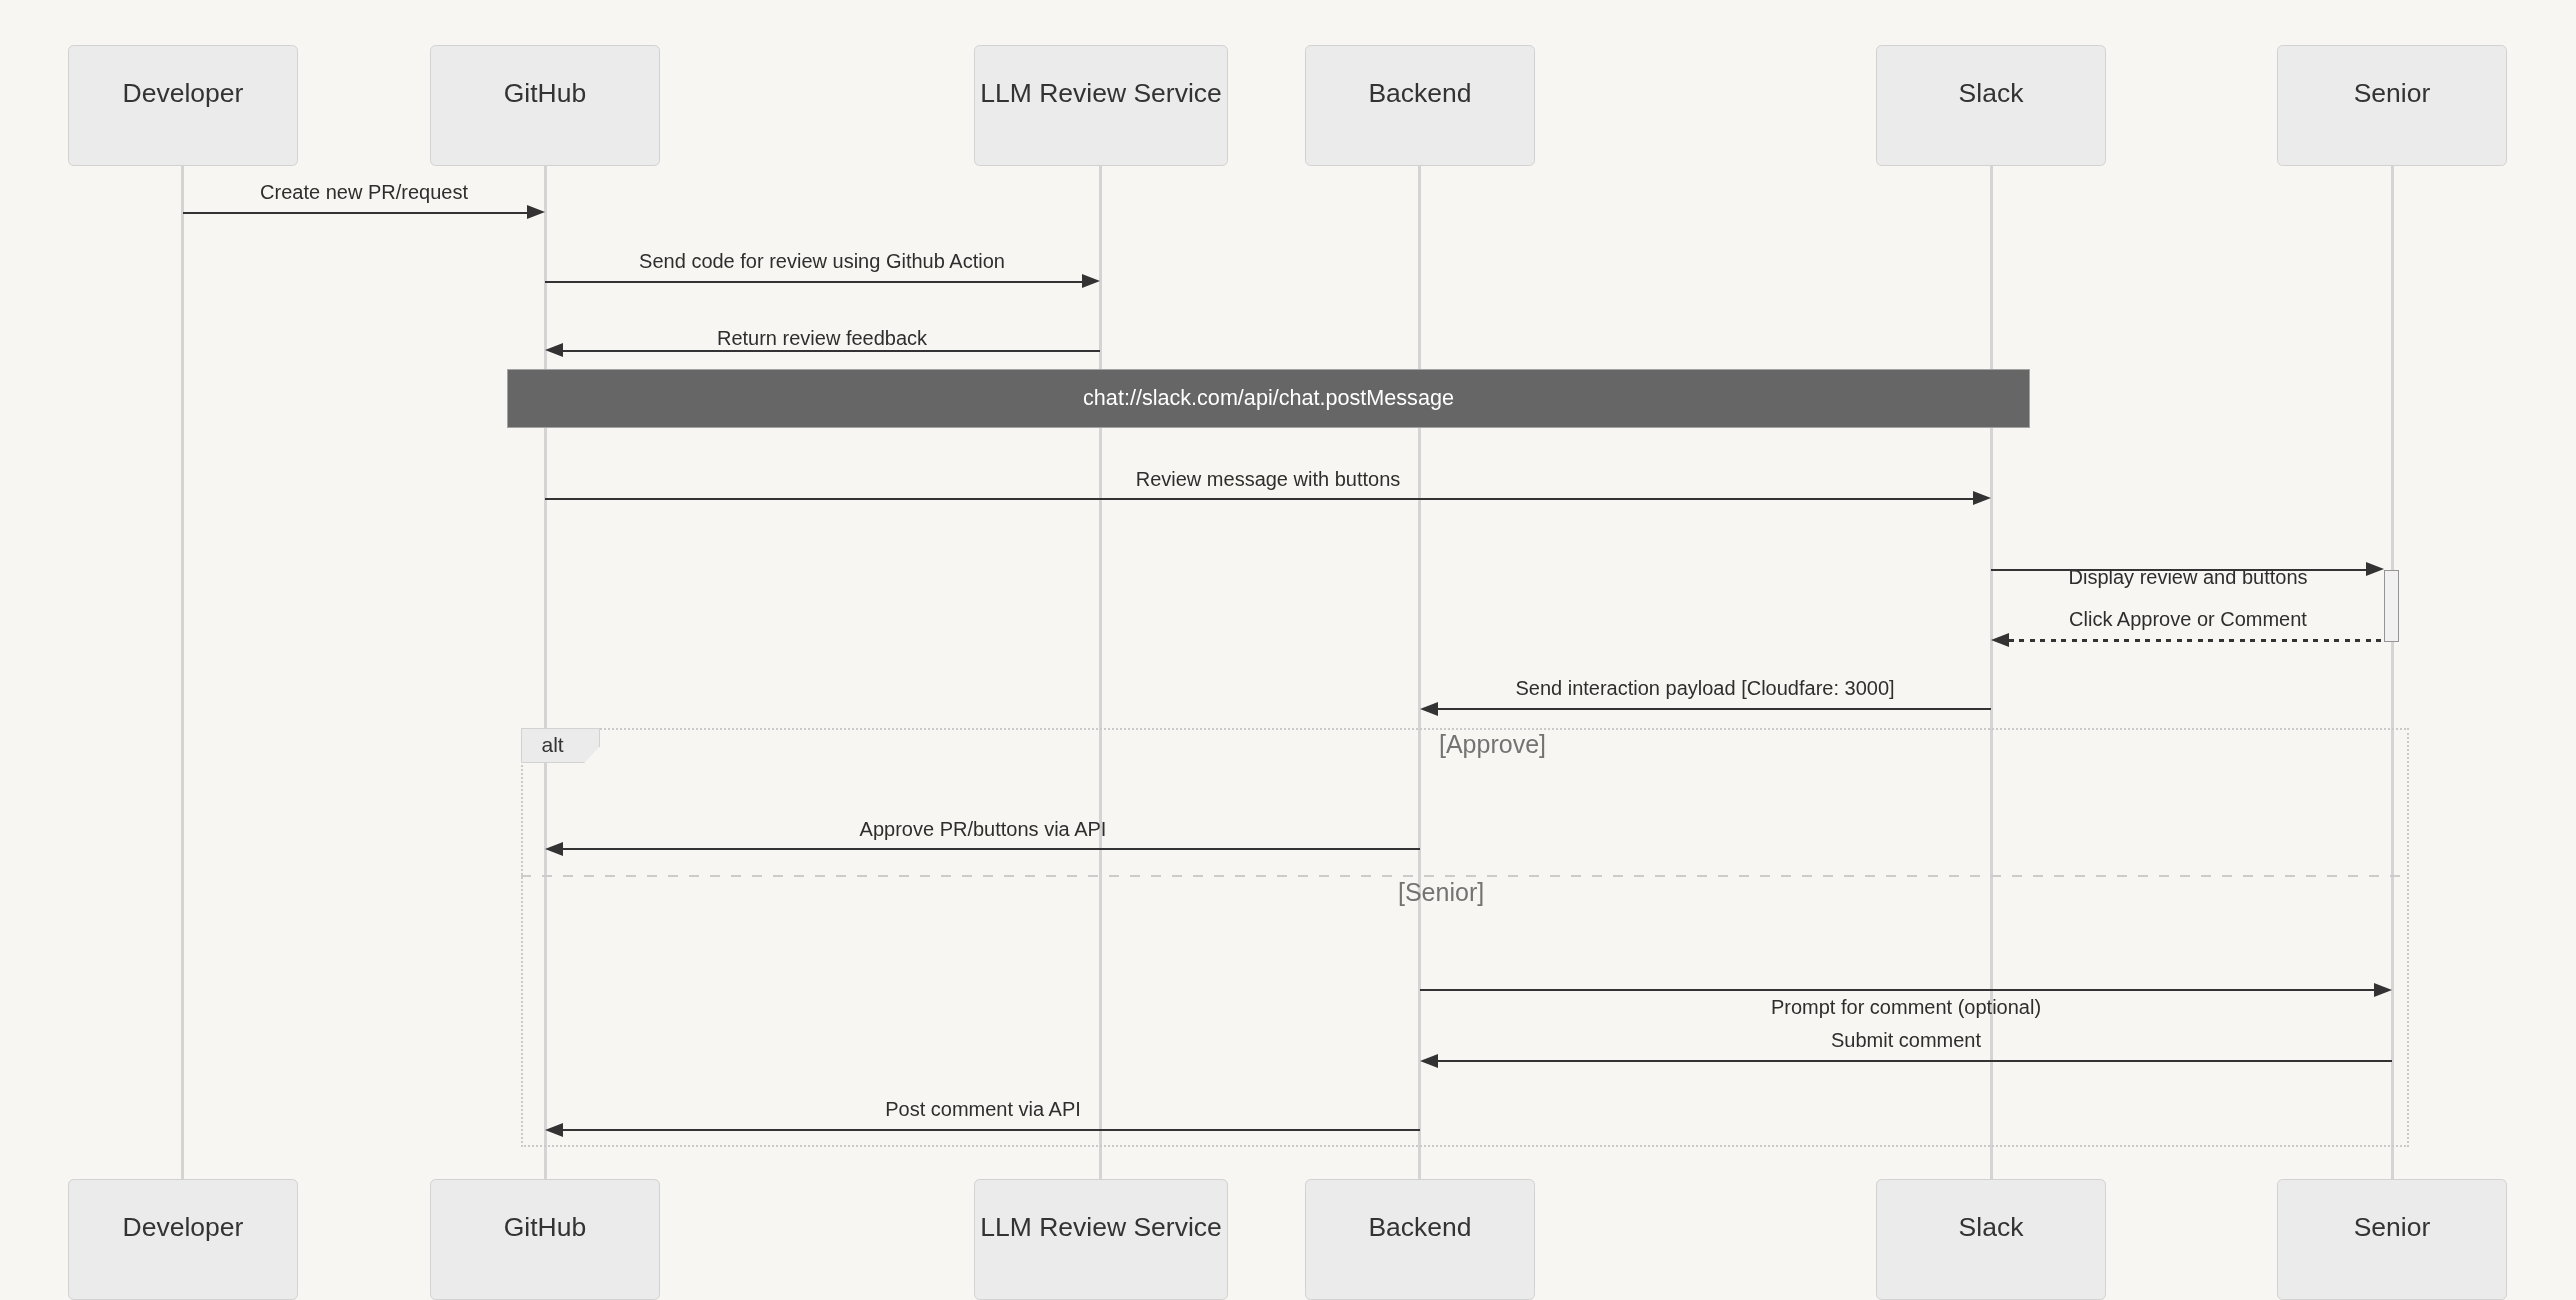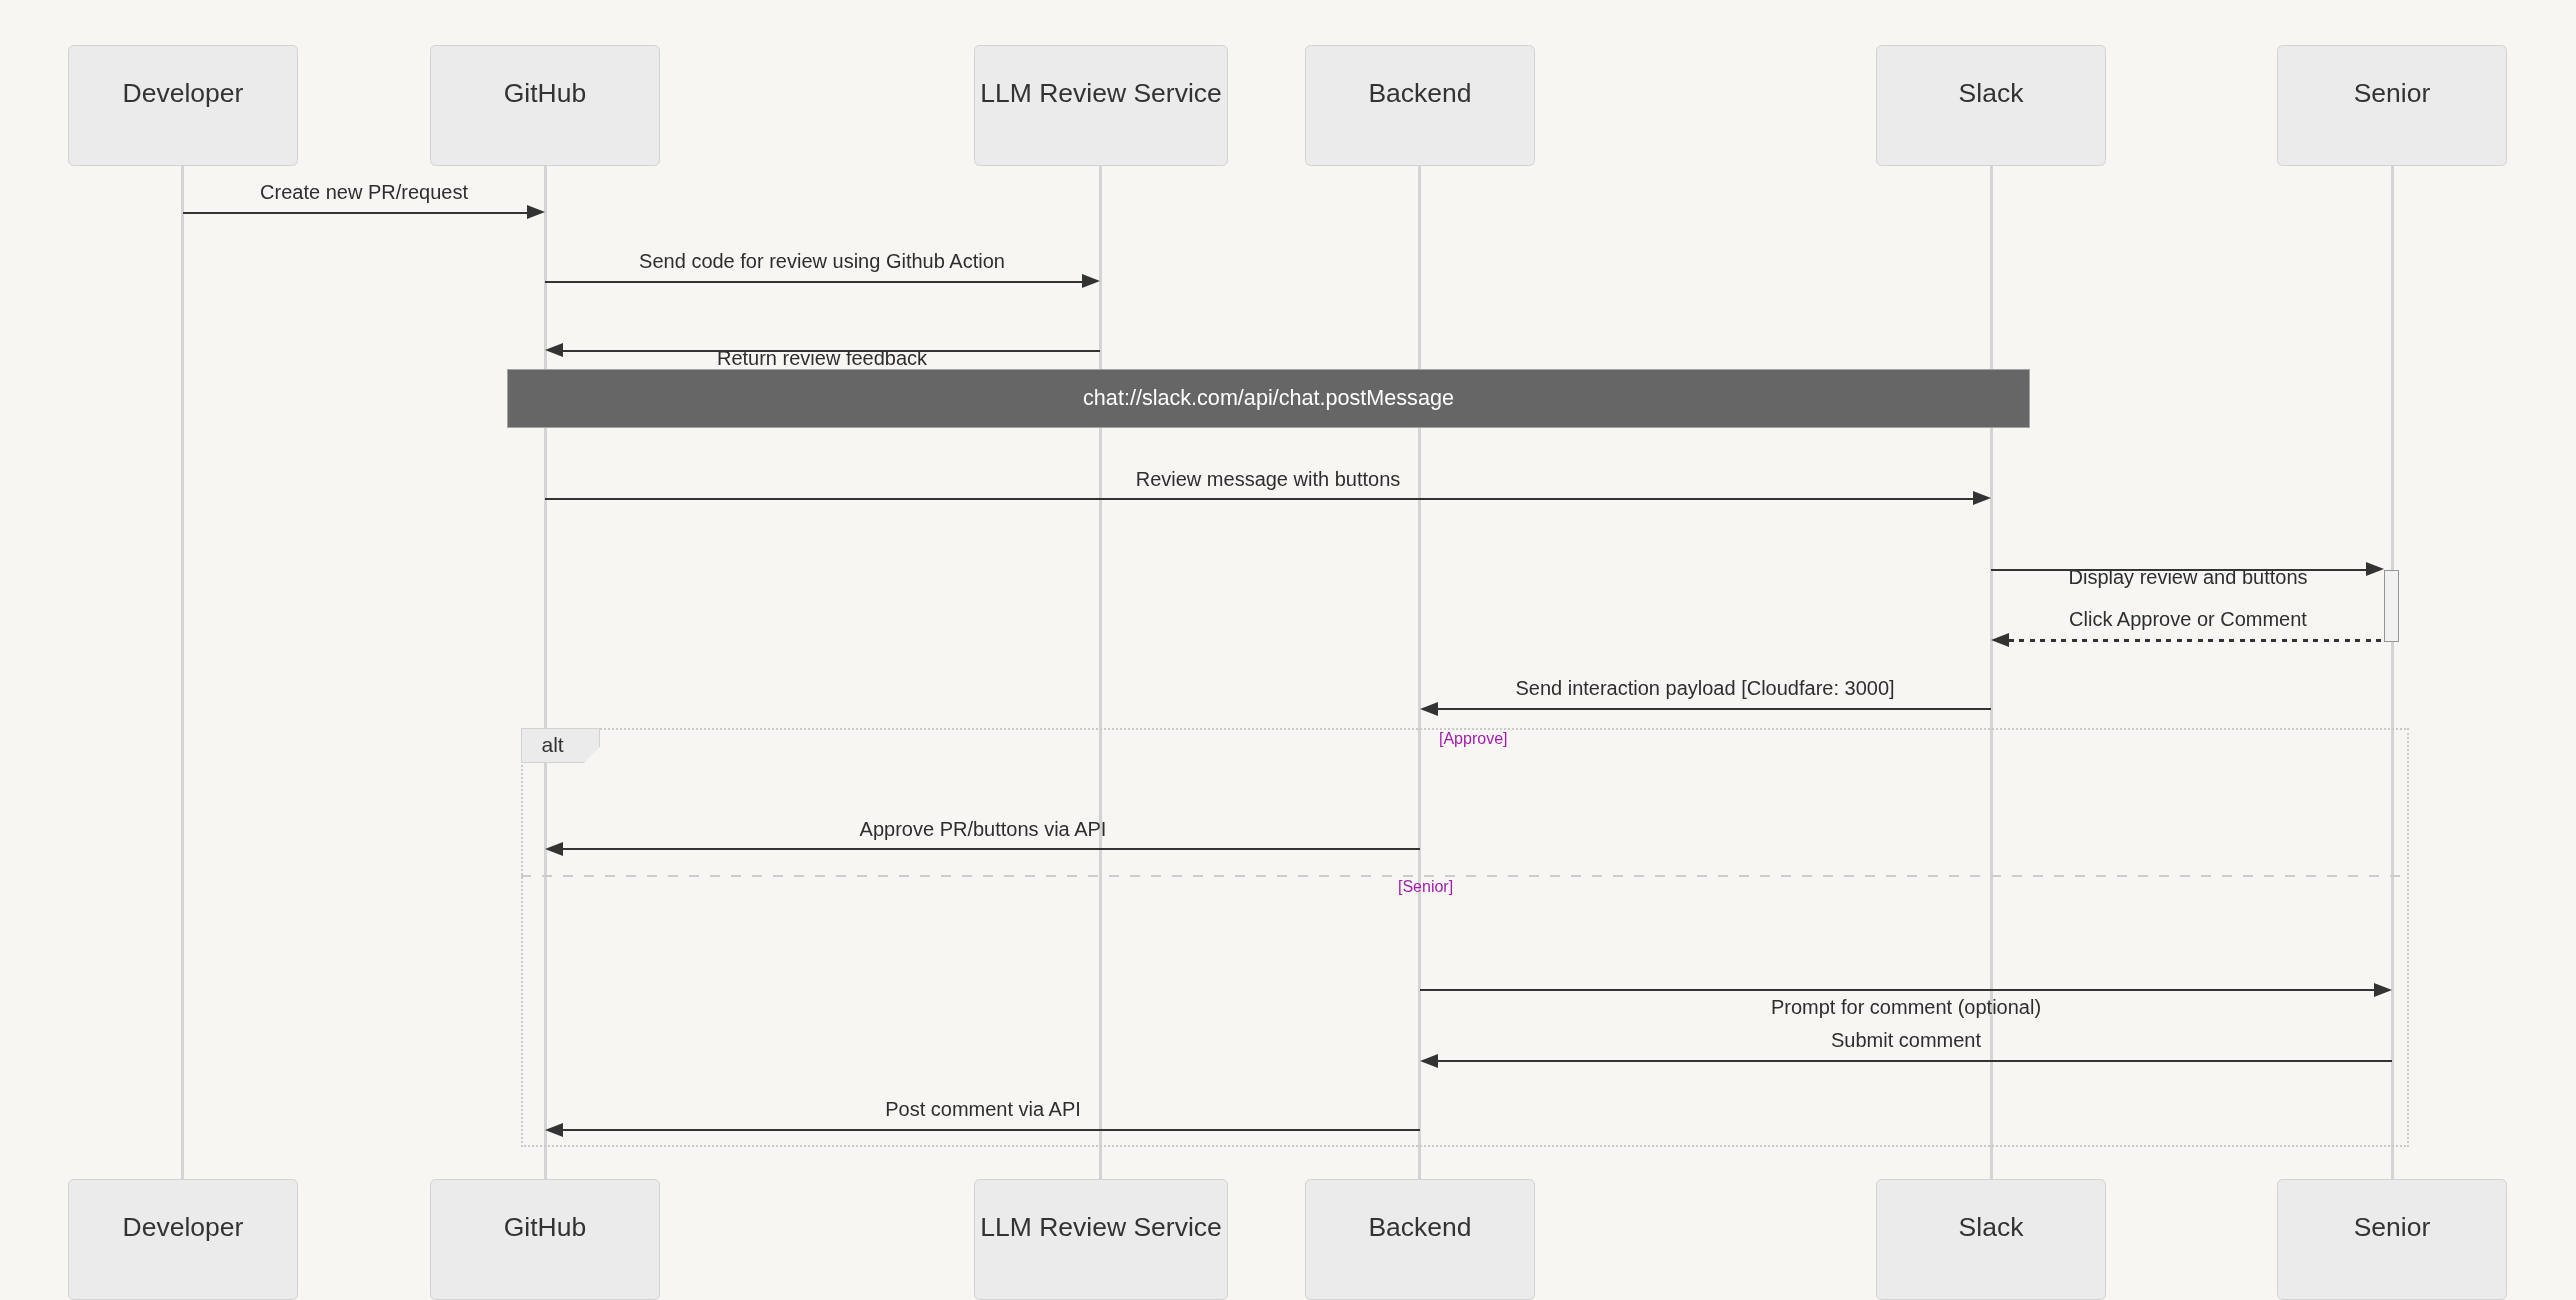--- a/index.html
+++ b/index.html
@@ -31,21 +31,21 @@
   }
   .alt-tab{
     position:absolute;left:521px;top:728px;width:79px;height:35px;background:#ebebeb;border:0.7px solid #d2d2d2;
     box-sizing:border-box;font-size:21px;color:#333;line-height:32px;padding-left:19.5px;
     clip-path:polygon(0 0,100% 0,100% 52%,80% 100%,0 100%);
   }
   .alt-divider{
     position:absolute;left:521px;top:875px;width:1888px;height:2.1px;
     background:repeating-linear-gradient(90deg,#cccccc 0 9.8px,transparent 9.8px 21px);
   }
-  .branch-label{position:absolute;font-size:16px;color:#a21caf;white-space:nowrap;}
+  .branch-label{position:absolute;font-size:25px;color:#737373;white-space:nowrap;}
   .activation{
     position:absolute;left:2384px;top:570px;width:15.3px;height:72px;background:#f1f1f1;border:1.4px solid #949494;box-sizing:border-box;
   }
 </style>
 </head>
 <body>
 
 <div id="canvas">
 
   <div class="lifeline" style="left:181px;top:143px;height:1036px;"></div>
@@ -70,21 +70,21 @@
   <div class="actor-box" style="left:2277px;top:1179px;width:230px;">Senior</div>
 
   <div class="msg-label" style="left:364px;top:181px;">Create new PR/request</div>
   <div class="arrow-line" style="left:183px;top:212px;width:344px;"></div>
   <div class="arrow-head right" style="left:527px;top:205px;"></div>
 
   <div class="msg-label" style="left:822px;top:250px;">Send code for review using Github Action</div>
   <div class="arrow-line" style="left:545px;top:281px;width:537px;"></div>
   <div class="arrow-head right" style="left:1082px;top:274px;"></div>
 
-  <div class="msg-label" style="left:822px;top:327px;margin-top:20px;">Return review feedback</div>
+  <div class="msg-label" style="left:822px;top:327px;">Return review feedback</div>
   <div class="arrow-line" style="left:563px;top:350px;width:537px;"></div>
   <div class="arrow-head left" style="left:545px;top:343px;"></div>
 
   <div class="note-bar">chat://slack.com/api/chat.postMessage</div>
 
   <div class="msg-label" style="left:1268px;top:468px;">Review message with buttons</div>
   <div class="arrow-line" style="left:545px;top:498px;width:1428px;"></div>
   <div class="arrow-head right" style="left:1973px;top:491px;"></div>
 
   <div class="msg-label" style="left:2188px;top:538px;margin-top:28px;">Display review and buttons</div>

